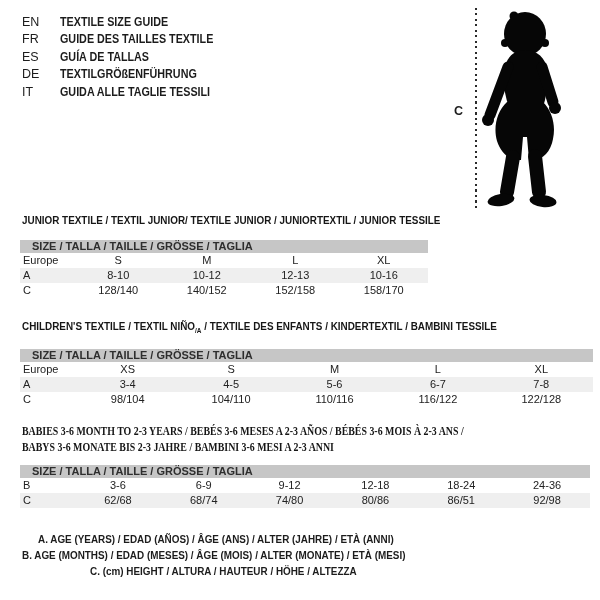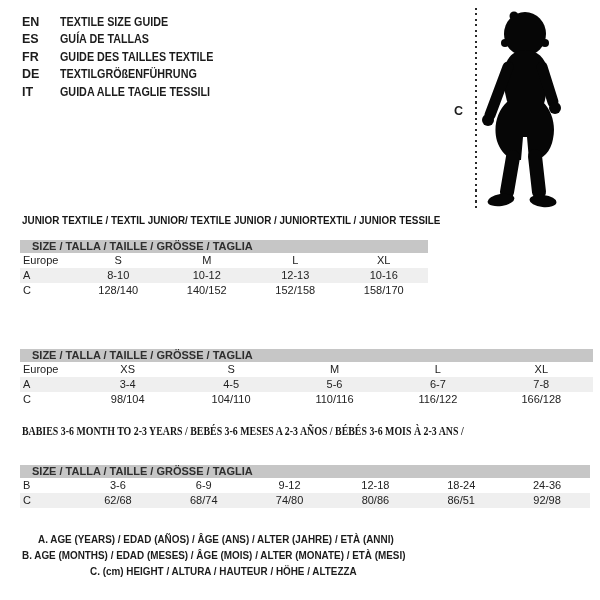--- a/index.html
+++ b/index.html
@@ -6,21 +6,21 @@
   .canvas{
     position:relative;width:600px;height:600px;background:#ffffff;overflow:hidden;
     font-family:"Liberation Sans","DejaVu Sans",sans-serif;color:#1c1c1c;
   }
   .abs{position:absolute;}
   .cond{display:inline-block;transform:scaleX(0.86);transform-origin:0 50%;white-space:nowrap;}
 
   
   .langs{left:22px;top:13px;}
   .lang-row{display:flex;height:17.5px;align-items:center;}
-  .lang-code{width:38px;font-weight:bold;font-size:12.5px;flex:0 0 38px;}
+  .lang-code{width:38px;font-weight:normal;font-size:12.5px;flex:0 0 38px;}
   .lang-title{font-weight:bold;font-size:12.5px;}
 
   
   .figure{left:450px;top:0;width:145px;height:215px;}
   .dotline{position:absolute;left:25px;top:8px;width:2px;height:202px;
     background-image:repeating-linear-gradient(to bottom,#2b2b2b 0 2px,transparent 2px 5.5px);}
   .c-label{position:absolute;left:4px;top:104px;font-weight:bold;font-size:12.5px;}
   .baby-svg{position:absolute;left:30px;top:10px;}
 
   
@@ -45,26 +45,26 @@
 <body>
 
 <div class="canvas">
 
   <div class="abs langs">
     <div class="lang-row">
       <span class="lang-code">EN</span>
       <span class="lang-title cond">TEXTILE SIZE GUIDE</span>
     </div>
     <div class="lang-row">
+      <span class="lang-code">FR</span>
+      <span class="lang-title cond">GUIDE DES TAILLES TEXTILE</span>
+    </div>
+    <div class="lang-row">
       <span class="lang-code">ES</span>
       <span class="lang-title cond">GUÍA DE TALLAS</span>
-    </div>
-    <div class="lang-row">
-      <span class="lang-code">FR</span>
-      <span class="lang-title cond">GUIDE DES TAILLES TEXTILE</span>
     </div>
     <div class="lang-row">
       <span class="lang-code">DE</span>
       <span class="lang-title cond">TEXTILGRÖßENFÜHRUNG</span>
     </div>
     <div class="lang-row">
       <span class="lang-code">IT</span>
       <span class="lang-title cond">GUIDA ALLE TAGLIE TESSILI</span>
     </div>
   </div>
@@ -124,20 +124,23 @@
       <tr>
         <td class="lbl">C</td>
         <td>128/140</td>
         <td>140/152</td>
         <td>152/158</td>
         <td>158/170</td>
       </tr>
     </tbody>
   </table>
 
+  <div class="abs title" style="left:22px;top:320px;">
+    <span class="cond"><span>CHILDREN'S TEXTILE / TEXTIL NIÑO</span><span class="sub">/A</span><span> / TEXTILE DES ENFANTS / KINDERTEXTIL / BAMBINI TESSILE</span></span>
+  </div>
   <table class="size-table" style="left:20px;top:349px;width:573px;">
     <colgroup>
         <col style="width:56px">
         <col>
         <col>
         <col>
         <col>
         <col>
       </colgroup>
     <tbody>
@@ -159,27 +162,28 @@
         <td>5-6</td>
         <td>6-7</td>
         <td>7-8</td>
       </tr>
       <tr>
         <td class="lbl">C</td>
         <td>98/104</td>
         <td>104/110</td>
         <td>110/116</td>
         <td>116/122</td>
-        <td>166/128</td>
+        <td>122/128</td>
       </tr>
     </tbody>
   </table>
 
   <div class="abs title" style="left:22px;top:424px;font-family:Liberation Serif, serif;">
     <div class="title-line"><span class="cond">BABIES 3-6 MONTH TO 2-3 YEARS / BEBÉS 3-6 MESES A 2-3 AÑOS / BÉBÉS 3-6 MOIS À 2-3 ANS /</span></div>
+    <div class="title-line"><span class="cond">BABYS 3-6 MONATE BIS 2-3 JAHRE / BAMBINI 3-6 MESI A 2-3 ANNI</span></div>
   </div>
   <table class="size-table" style="left:20px;top:465px;width:570px;">
     <colgroup>
         <col style="width:55px">
         <col>
         <col>
         <col>
         <col>
         <col>
         <col>

